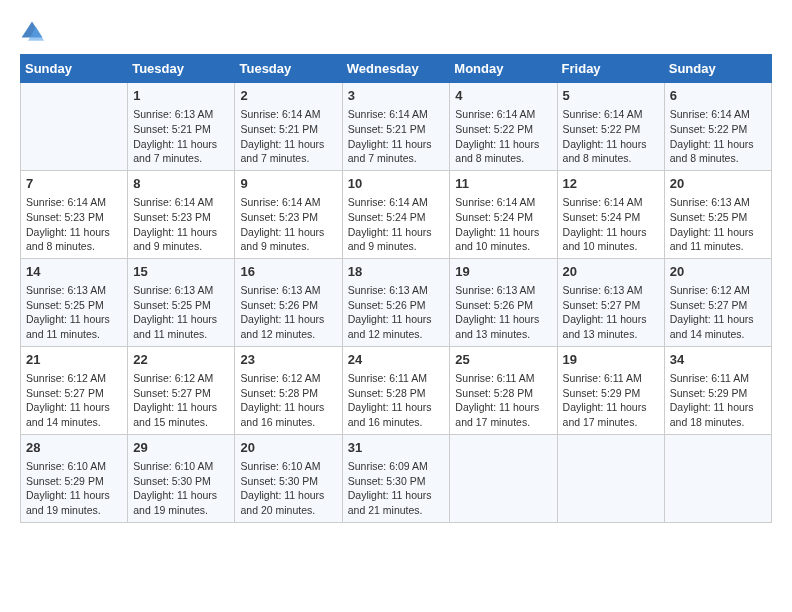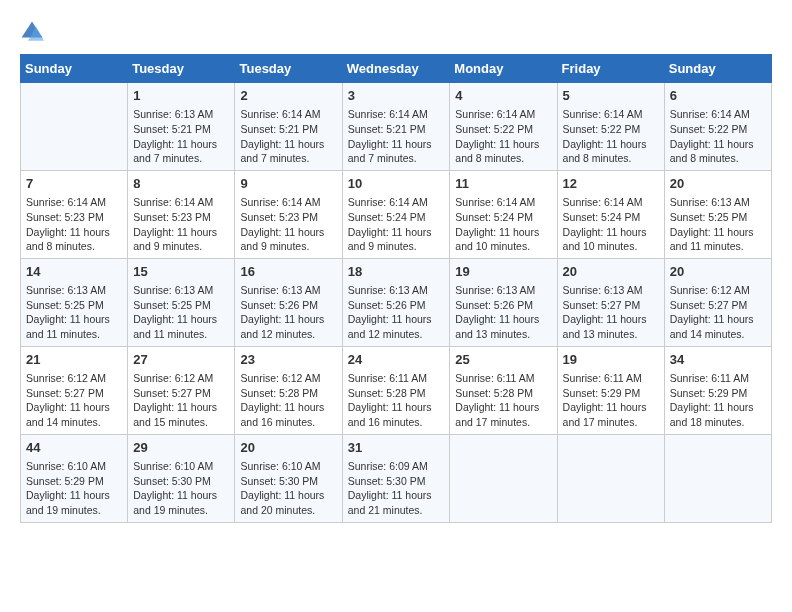--- a/index.html
+++ b/index.html
@@ -206,21 +206,21 @@
           <span class="day-number">20</span>
           <div class="day-info">Sunrise: 6:12 AM<br>Sunset: 5:27 PM<br>Daylight: 11 hours<br>and 14 minutes.</div>
         </td>
       </tr>
       <tr>
         <td>
           <span class="day-number">21</span>
           <div class="day-info">Sunrise: 6:12 AM<br>Sunset: 5:27 PM<br>Daylight: 11 hours<br>and 14 minutes.</div>
         </td>
         <td>
-          <span class="day-number">27</span>
+          <span class="day-number">22</span>
           <div class="day-info">Sunrise: 6:12 AM<br>Sunset: 5:27 PM<br>Daylight: 11 hours<br>and 15 minutes.</div>
         </td>
         <td>
           <span class="day-number">23</span>
           <div class="day-info">Sunrise: 6:12 AM<br>Sunset: 5:28 PM<br>Daylight: 11 hours<br>and 16 minutes.</div>
         </td>
         <td>
           <span class="day-number">24</span>
           <div class="day-info">Sunrise: 6:11 AM<br>Sunset: 5:28 PM<br>Daylight: 11 hours<br>and 16 minutes.</div>
         </td>
@@ -232,21 +232,21 @@
           <span class="day-number">19</span>
           <div class="day-info">Sunrise: 6:11 AM<br>Sunset: 5:29 PM<br>Daylight: 11 hours<br>and 17 minutes.</div>
         </td>
         <td>
           <span class="day-number">34</span>
           <div class="day-info">Sunrise: 6:11 AM<br>Sunset: 5:29 PM<br>Daylight: 11 hours<br>and 18 minutes.</div>
         </td>
       </tr>
       <tr>
         <td>
-          <span class="day-number">44</span>
+          <span class="day-number">28</span>
           <div class="day-info">Sunrise: 6:10 AM<br>Sunset: 5:29 PM<br>Daylight: 11 hours<br>and 19 minutes.</div>
         </td>
         <td>
           <span class="day-number">29</span>
           <div class="day-info">Sunrise: 6:10 AM<br>Sunset: 5:30 PM<br>Daylight: 11 hours<br>and 19 minutes.</div>
         </td>
         <td>
           <span class="day-number">20</span>
           <div class="day-info">Sunrise: 6:10 AM<br>Sunset: 5:30 PM<br>Daylight: 11 hours<br>and 20 minutes.</div>
         </td>

